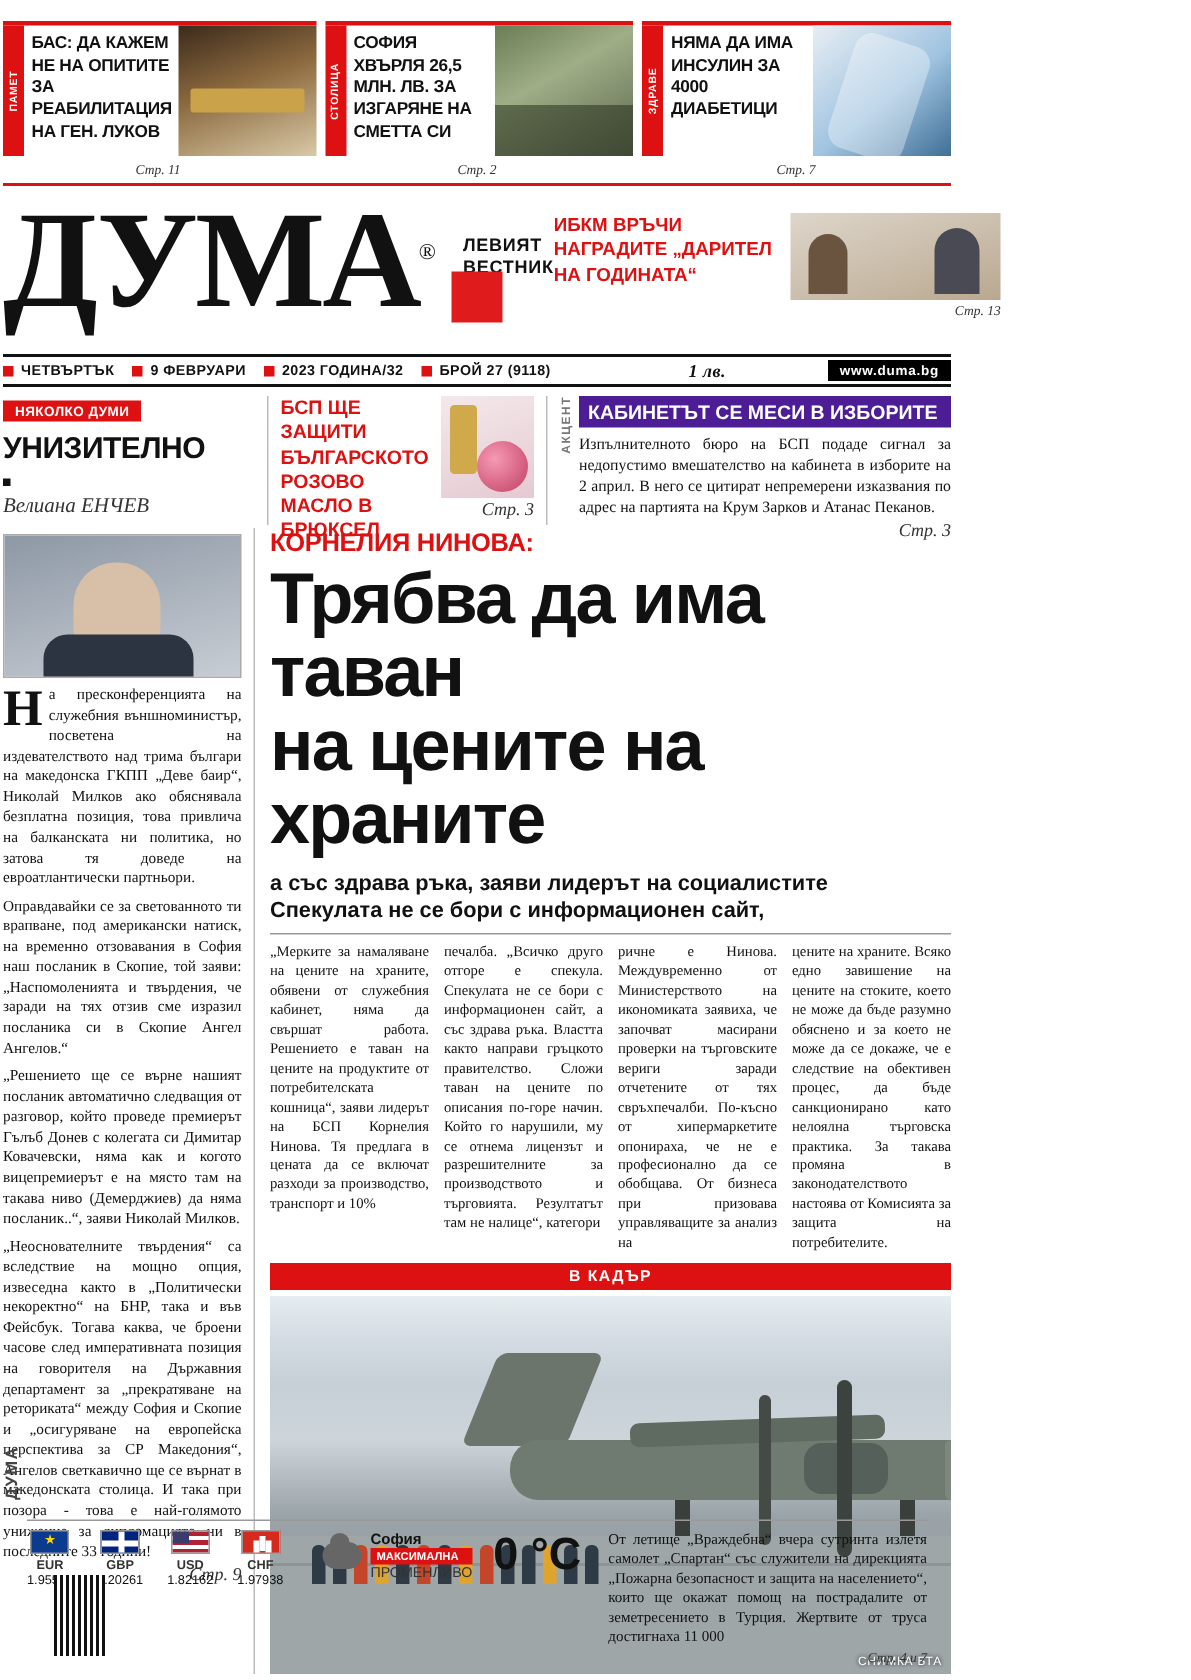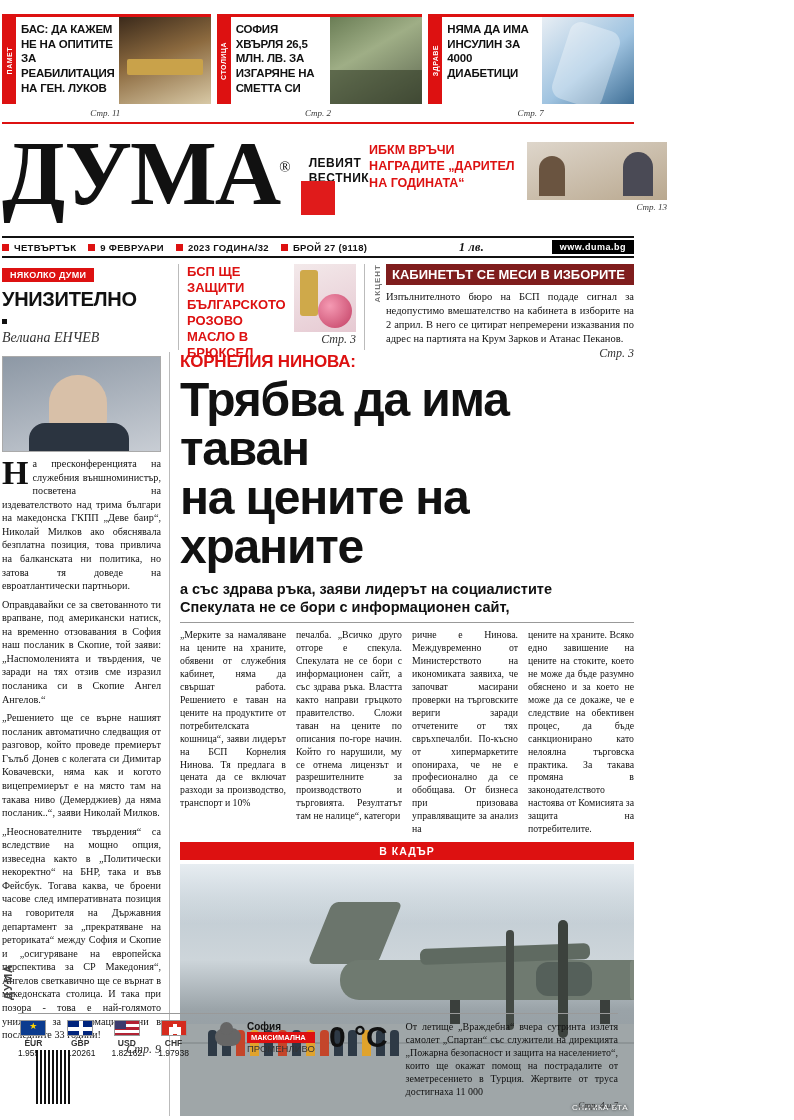--- a/index.html
+++ b/index.html
@@ -96,21 +96,21 @@
      position:relative; overflow:hidden; }
   .col-b .rose:before{ content:""; position:absolute; left:6px; top:6px; width:18px; height:46px;
      background:#cfa94a; border-radius:3px; }
   .col-b .rose:after{ content:""; position:absolute; right:4px; bottom:4px; width:34px; height:34px;
      border-radius:50%; background:radial-gradient(circle at 35% 35%,#f59ab3,#c23e63); }
   .col-c { flex:1; display:flex; border-left:1px solid #bbb; padding-left:8px; }
   .col-c .side { width:13px; color:#777; font-family:"Liberation Sans",sans-serif; font-size:8px;
      font-weight:bold; letter-spacing:1px; }
   .col-c .side span { writing-mode:vertical-rl; transform:rotate(180deg); }
   .col-c .body { flex:1; }
-  .col-c .hdr { background:#7f1d1d; color:#fff; font-family:"Liberation Sans",sans-serif;
+  .col-c .hdr { background:#4c1d95; color:#fff; font-family:"Liberation Sans",sans-serif;
      font-weight:bold; font-size:13px; padding:3px 6px; }
   .col-c p { font-size:10.5px; line-height:1.34; margin:5px 0 0; text-align:justify; }
   .pg-ital { font-size:12px; font-style:italic; text-align:right; color:#333; }
 
   
   .main { display:flex; margin-top:2px; }
   .left-col { width:168px; padding-right:8px; border-right:1px solid #bbb; }
   .portrait { width:100%; height:96px; background:linear-gradient(165deg,#8d98a5,#c8cdd4);
      margin-top:4px; position:relative; overflow:hidden; border:1px solid #aaa; }
   .portrait:before { content:""; position:absolute; left:46px; top:18px; width:58px; height:62px;

